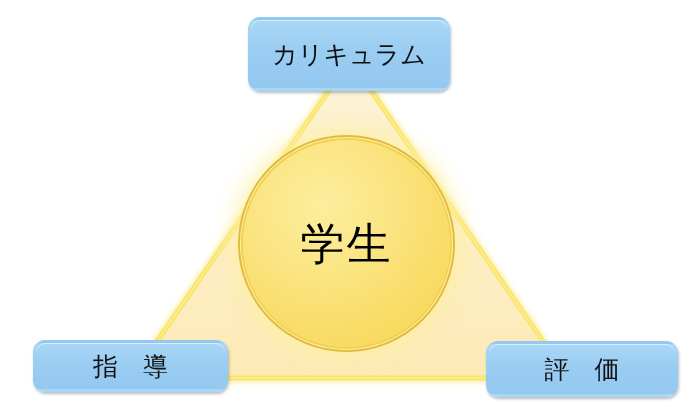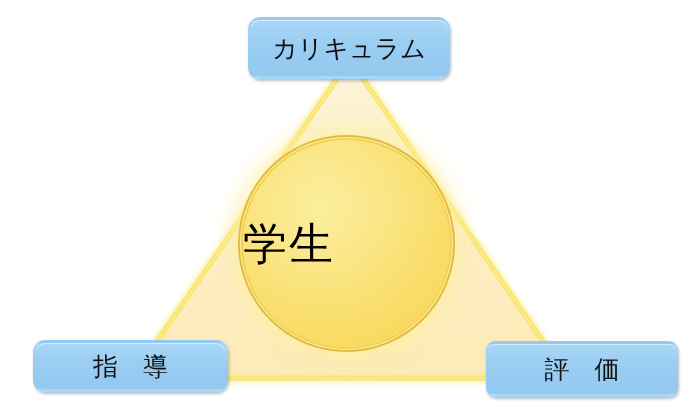--- a/index.html
+++ b/index.html
@@ -44,20 +44,21 @@
         #fbe686 32%,
         #f9dd6a 64%,
         #f6d44f 100%);
     box-shadow:
       0 0 0 2px #f2d050,
       0 0 0 3px #fdf0a8,
       0 0 0 5px #e3bb3c,
       0 0 22px 10px rgba(253, 240, 160, 0.85);
     display: flex;
     align-items: center;
+    justify-content: center;
   }
   .center-label {
     font-size: 44px;
     color: #000000;
     letter-spacing: 2px;
     line-height: 1;
     user-select: none;
   }
 
   
@@ -90,23 +91,23 @@
     z-index: -1;
   }
   .node-label {
     font-size: 25px;
     color: #101010;
     line-height: 1;
     white-space: pre;
     user-select: none;
   }
 
-  #node-top    { left: 248px; top: 17px;  width: 202px; height: 62px; }
+  #node-top    { left: 248px; top: 17px;  width: 202px; height: 74px; }
   #node-left   { left: 33px;  top: 340px; width: 195px; height: 52px; }
-  #node-right  { left: 486px; top: 341px; width: 192px; height: 56px; border-radius: 9px; }
+  #node-right  { left: 486px; top: 341px; width: 192px; height: 56px; }
 </style>
 </head>
 <body>
 
 <div id="diagram">
 
   <svg class="triangle-layer" viewBox="0 0 700 416">
     <defs>
       <linearGradient id="triFill" x1="0" y1="0" x2="0" y2="1">
         <stop offset="0%" stop-color="#fdf3d8"></stop>

